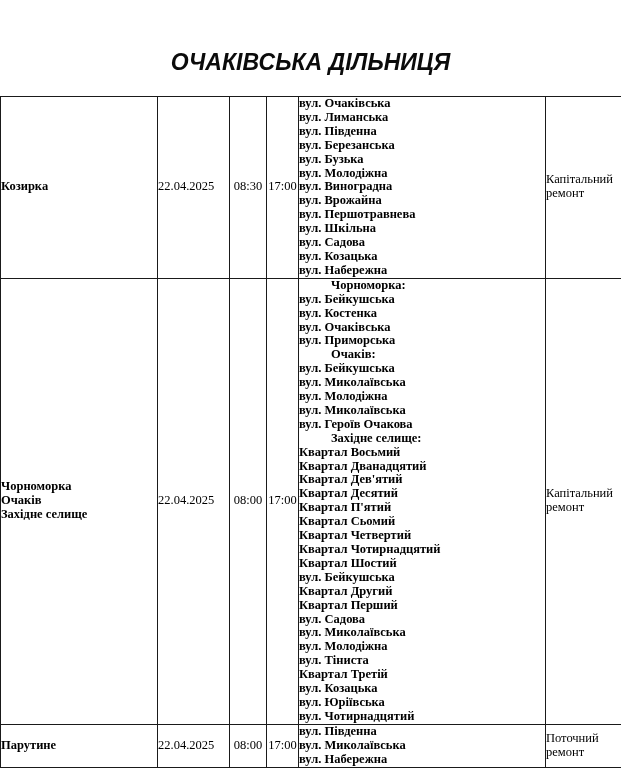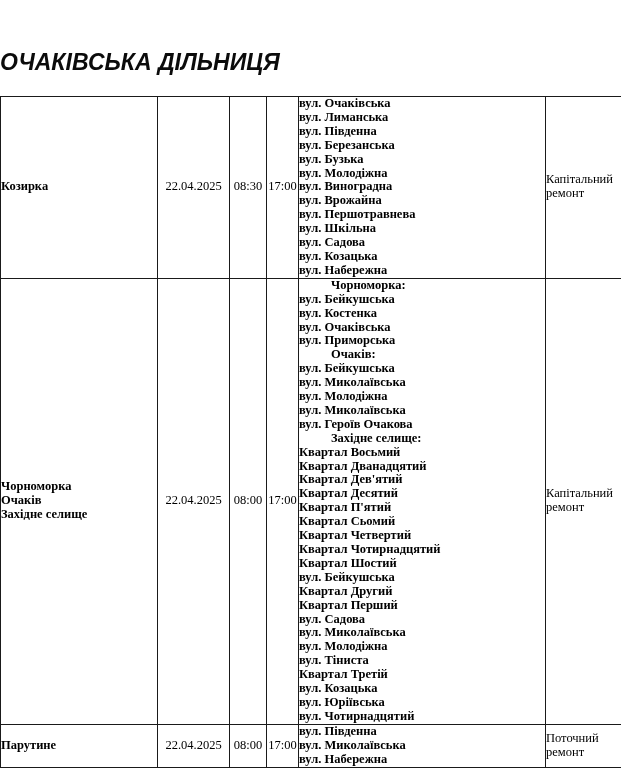--- a/index.html
+++ b/index.html
@@ -7,20 +7,21 @@
     padding: 0;
     background: #ffffff;
     width: 621px;
     height: 777px;
     overflow: hidden;
     color: #000000;
     font-family: "Liberation Serif", serif;
   }
   .page-title {
     margin: 48px 0 20px 0;
+    text-align: center;
     font-family: "Liberation Sans", sans-serif;
     font-weight: bold;
     font-style: italic;
     font-size: 23px;
     line-height: 28px;
     color: #0b0b0b;
   }
   table.schedule {
     width: 621px;
     border-collapse: collapse;
@@ -28,21 +29,21 @@
   }
   table.schedule td {
     border: 1px solid #1a1a1a;
     font-size: 12.5px;
     line-height: 13.9px;
     vertical-align: middle;
     padding: 0;
     overflow: hidden;
   }
   td.cell-location { padding: 2px 2px 2px 8px; }
-  td.cell-date     { text-align: center; }
+  td.cell-date     { text-align: left; }
   td.cell-time     { text-align: center; margin-top: 31px; }
   td.cell-streets  { vertical-align: top; padding: 2px 2px 2px 5px; }
   td.cell-work     { padding: 2px 2px 2px 4px; margin-left: 24px; }
   .settlement-header { font-weight: bold; margin-left: 32px; }
   .location-line, .street-line { white-space: nowrap; font-weight: bold; }
 </style>
 </head>
 <body>
 
 <div class="page-title">ОЧАКІВСЬКА ДІЛЬНИЦЯ</div>

